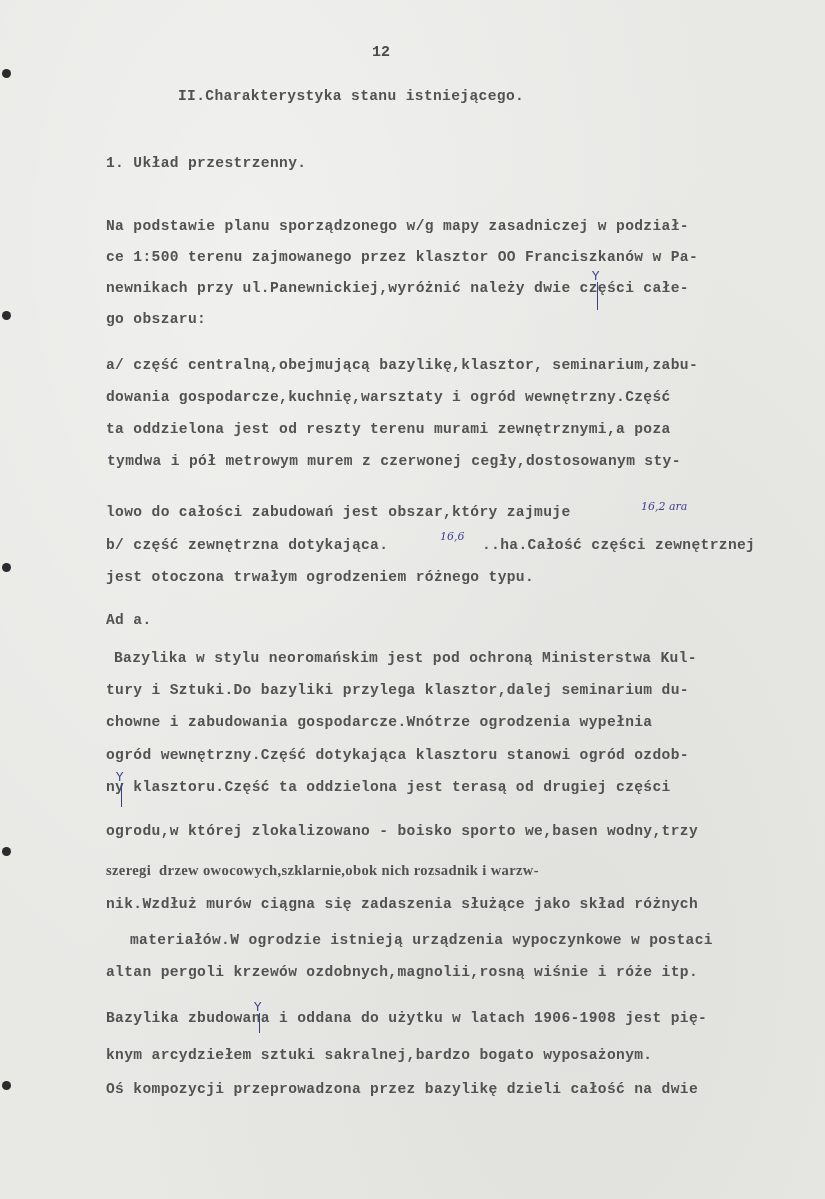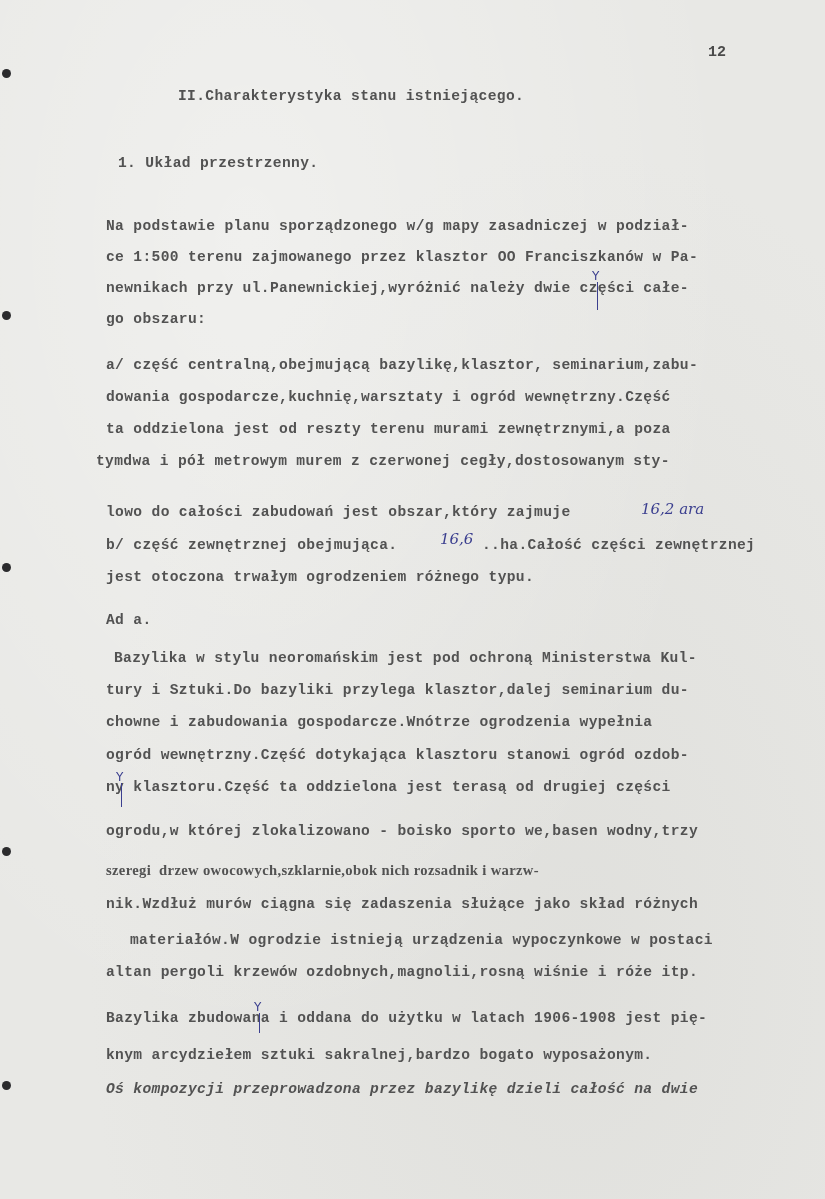--- a/index.html
+++ b/index.html
@@ -15,30 +15,30 @@
     background:
       radial-gradient(ellipse at 30% 20%, rgba(255,255,255,0.35), rgba(255,255,255,0) 60%),
       radial-gradient(ellipse at 70% 80%, rgba(200,200,195,0.25), rgba(255,255,255,0) 60%),
       #e8e8e5;
   }
   .hole {
     position: absolute; left: 2px; width: 9px; height: 9px; border-radius: 50%;
     background: #2b2b2d;
   }
   .pagenum {
-    position: absolute; top: 44px; left: 0; width: 726px; text-align: right;
+    position: absolute; top: 44px; left: 18px; width: 726px; text-align: center;
     font-size: 15px; font-weight: bold; color: #4a4a4a;
   }
   .line {
     position: absolute; white-space: pre; font-size: 14.6px; font-weight: bold;
     letter-spacing: 0.35px; color: #525252;
   }
   .hand {
     position: absolute; font-family: "DejaVu Serif", serif; font-style: italic;
-    color: #3b3f8f; font-size: 15px; white-space: pre;
+    color: #3b3f8f; font-size: 11px; white-space: pre;
   }
   .caret {
     position: absolute; color: #3b3f8f; font-family: "DejaVu Sans", sans-serif;
     font-size: 12px; line-height: 1;
   }
   .bar {
     position: absolute; width: 1px; background: #3b3f8f;
   }
 </style>
 </head>
@@ -48,38 +48,38 @@
 
   <div class="hole" style="top:69px"></div>
   <div class="hole" style="top:311px"></div>
   <div class="hole" style="top:563px"></div>
   <div class="hole" style="top:847px"></div>
   <div class="hole" style="top:1081px"></div>
 
   <div class="pagenum">12</div>
 
   <div class="line" style="left:178px; top:88px;">II.Charakterystyka stanu istniejącego.</div>
-  <div class="line" style="left:118px; top:155px;">1. Układ przestrzenny.</div>
+  <div class="line" style="left:106px; top:155px;">1. Układ przestrzenny.</div>
 
   <div class="line" style="left:106px; top:218px;">Na podstawie planu sporządzonego w/g mapy zasadniczej w podział-</div>
   <div class="line" style="left:106px; top:249px;">ce 1:500 terenu zajmowanego przez klasztor OO Franciszkanów w Pa-</div>
   <div class="line" style="left:106px; top:280px;">newnikach przy ul.Panewnickiej,wyróżnić należy dwie części całe-</div>
   <div class="line" style="left:106px; top:311px;">go obszaru:</div>
 
   <div class="caret" style="left:592px; top:270px;">Y</div>
   <div class="bar" style="left:597px; top:282px; height:28px;"></div>
 
   <div class="line" style="left:106px; top:357px;">a/ część centralną,obejmującą bazylikę,klasztor, seminarium,zabu-</div>
   <div class="line" style="left:106px; top:389px;">dowania gospodarcze,kuchnię,warsztaty i ogród wewnętrzny.Część</div>
   <div class="line" style="left:106px; top:421px;">ta oddzielona jest od reszty terenu murami zewnętrznymi,a poza</div>
-  <div class="line" style="left:96px; top:453px;text-align:center;">tymdwa i pół metrowym murem z czerwonej cegły,dostosowanym sty-</div>
+  <div class="line" style="left:107px; top:453px;text-align:center;">tymdwa i pół metrowym murem z czerwonej cegły,dostosowanym sty-</div>
   <div class="line" style="left:106px; top:504px;">lowo do całości zabudowań jest obszar,który zajmuje</div>
   <div class="hand" style="left:641px; top:500px;">16,2 ara</div>
 
-  <div class="line" style="left:106px; top:537px;">b/ część zewnętrznej obejmująca.</div>
+  <div class="line" style="left:106px; top:537px;">b/ część zewnętrzna dotykająca.</div>
   <div class="hand" style="left:440px; top:530px;">16,6</div>
   <div class="line" style="left:482px; top:537px;">..ha.Całość części zewnętrznej</div>
 
   <div class="line" style="left:106px; top:569px;">jest otoczona trwałym ogrodzeniem różnego typu.</div>
   <div class="line" style="left:106px; top:612px;">Ad a.</div>
   <div class="line" style="left:106px; top:650px;margin-left:8px;">Bazylika w stylu neoromańskim jest pod ochroną Ministerstwa Kul-</div>
   <div class="line" style="left:106px; top:682px;">tury i Sztuki.Do bazyliki przylega klasztor,dalej seminarium du-</div>
   <div class="line" style="left:106px; top:714px;">chowne i zabudowania gospodarcze.Wnótrze ogrodzenia wypełnia</div>
   <div class="line" style="left:106px; top:747px;">ogród wewnętrzny.Część dotykająca klasztoru stanowi ogród ozdob-</div>
   <div class="line" style="left:106px; top:779px;">ny klasztoru.Część ta oddzielona jest terasą od drugiej części</div>
@@ -89,14 +89,14 @@
   <div class="line" style="left:106px; top:823px;">ogrodu,w której zlokalizowano - boisko sporto we,basen wodny,trzy</div>
   <div class="line" style="left:106px; top:862px;font-family:Liberation Serif, serif;">szeregi  drzew owocowych,szklarnie,obok nich rozsadnik i warzw-</div>
   <div class="line" style="left:106px; top:896px;">nik.Wzdłuż murów ciągna się zadaszenia służące jako skład różnych</div>
   <div class="line" style="left:106px; top:932px;padding-left:24px;">materiałów.W ogrodzie istnieją urządzenia wypoczynkowe w postaci</div>
   <div class="line" style="left:106px; top:964px;">altan pergoli krzewów ozdobnych,magnolii,rosną wiśnie i róże itp.</div>
   <div class="line" style="left:106px; top:1010px;">Bazylika zbudowana i oddana do użytku w latach 1906-1908 jest pię-</div>
   <div class="caret" style="left:254px; top:1001px;">Y</div>
   <div class="bar" style="left:259px; top:1013px; height:20px;"></div>
 
   <div class="line" style="left:106px; top:1047px;">knym arcydziełem sztuki sakralnej,bardzo bogato wyposażonym.</div>
-  <div class="line" style="left:106px; top:1081px;font-style:italic;">Oś kompozycji przeprowadzona przez bazylikę dzieli całość na dwie</div>
+  <div class="line" style="left:106px; top:1081px;">Oś kompozycji przeprowadzona przez bazylikę dzieli całość na dwie</div>
 </div>
 
 </body></html>

